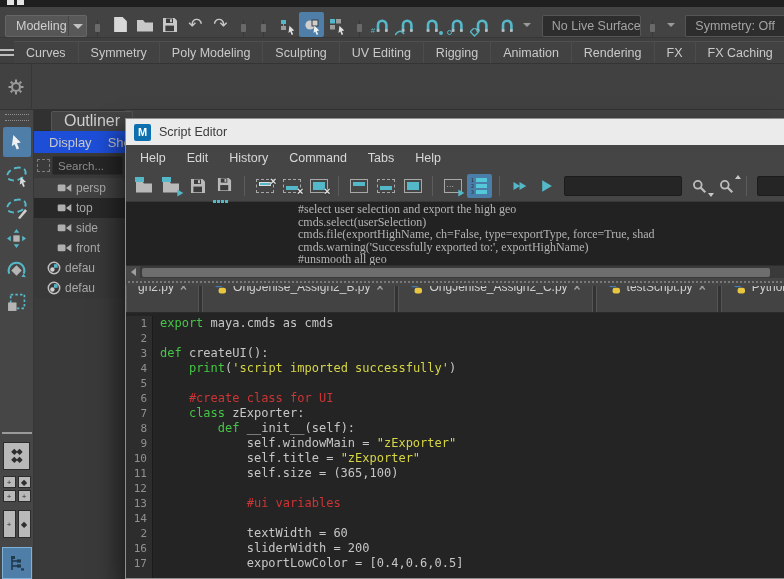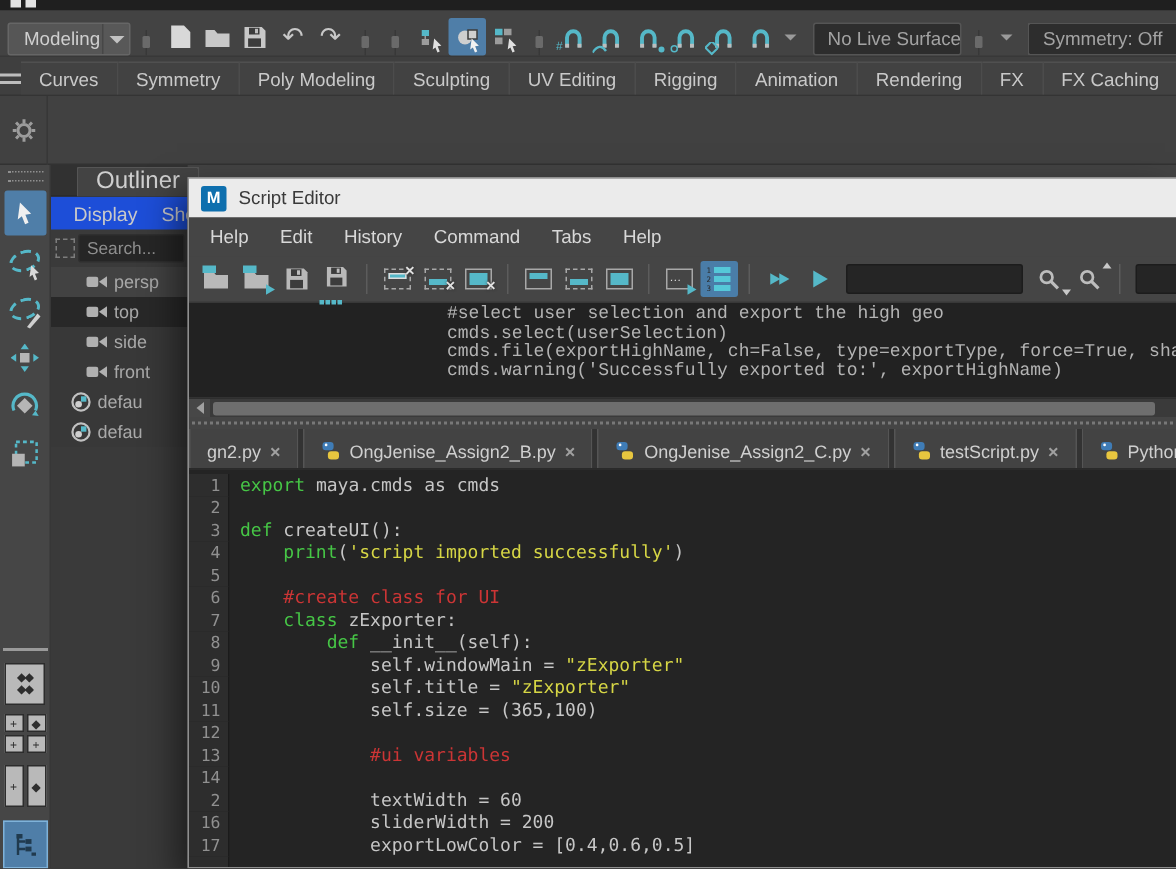--- a/index.html
+++ b/index.html
@@ -77,29 +77,29 @@
 .pane .bt{top:2px}.pane .bb{bottom:2px}
 .xx{position:absolute;right:-4px;bottom:-5px;color:#e2e2e2;font-weight:bold;font-size:11px;text-shadow:0 0 2px #222}
 .xx.top{bottom:auto;top:-5px}
 .dotsrow{position:absolute;left:1px;bottom:-5px;display:flex;gap:1px}
 .dotsrow i{width:3px;height:3px;background:var(--teal)}
 .sesearch{width:118px;height:20px;background:#252525;border:1px solid #1c1c1c;border-radius:2px;margin:0 4px;color:#ccc;font-size:12px;padding:0 4px;font-family:"Liberation Sans",sans-serif;flex:0 0 auto}
 .segoto{width:44px;height:20px;background:#252525;border:1px solid #1c1c1c;border-radius:2px;margin:0 4px;color:#ccc;font-size:12px;padding:0 4px;font-family:"Liberation Sans",sans-serif;flex:0 0 auto}
 .tinytri{position:absolute;right:-2px;bottom:1px;width:0;height:0;border-left:3px solid transparent;border-right:3px solid transparent}
 .tinytri.dn{border-top:4px solid #c8c8c8}
 .tinytri.up{border-bottom:4px solid #c8c8c8;bottom:auto;top:1px}
-.sehist{height:63px;background:#222;font-family:Liberation Mono, monospace;font-size:12px;line-height:12.6px;color:#b4b4b4;padding:1px 0 0 172px;overflow:hidden;white-space:pre;flex:0 0 auto}
+.sehist{height:63px;background:#222;font-family:Liberation Serif, serif;font-size:12px;line-height:12.6px;color:#b4b4b4;padding:1px 0 0 172px;overflow:hidden;white-space:pre;flex:0 0 auto}
 .sehscroll{height:13px;background:#3a3a3a;display:flex;align-items:center;border-top:1px solid #2e2e2e;flex:0 0 auto}
 .harrow{width:14px;height:12px;background:#474747;display:flex;align-items:center;justify-content:center;flex:0 0 auto}
 .tri-l{width:0;height:0;border-top:4px solid transparent;border-bottom:4px solid transparent;border-right:5px solid #a0a0a0}
 .hthumb{height:9px;flex:1;margin:0 14px 0 2px;background:#6e6e6e;border-radius:2px}
 .sesplit{height:8px;background:#454545;display:flex;align-items:center;padding:0 2px;flex:0 0 auto}
 .dotline{width:100%;height:0;border-top:2px dotted #787878}
 .setabbar{height:27px;background:#333;display:flex;align-items:flex-end;gap:3px;border-bottom:1px solid #2a2a2a;flex:0 0 auto;overflow:hidden}
-.etab{height:23px;display:flex;align-items:flex-start;gap:6px;padding:18px 11px;background:#434343;border:1px solid #555;border-bottom:none;border-radius:3px 3px 0 0;font-size:12px;color:#cfcfcf;white-space:nowrap;flex:0 0 auto}
+.etab{height:23px;display:flex;align-items:flex-end;gap:6px;padding:18px 11px;background:#434343;border:1px solid #555;border-bottom:none;border-radius:3px 3px 0 0;font-size:12px;color:#cfcfcf;white-space:nowrap;flex:0 0 auto}
 .etab .x{color:#a0a0a0;font-weight:bold;font-size:12px}
 .seeditor{flex:1;display:flex;flex-direction:column;background:#242424;overflow:hidden;font-family:"DejaVu Sans Mono",monospace;font-size:12px;line-height:15px;padding-top:3px}
 .crow{display:flex;height:15px;flex:0 0 auto}
 .crow.fill{flex:1;height:auto}
 .lno{width:27px;flex:0 0 auto;background:#2d2d2d;border-right:1px solid #1b1b1b;text-align:right;padding-right:5px;color:#909090;font-size:11px}
 .ctext{padding-left:7px;white-space:pre;color:#c6c6c6;overflow:hidden}
 .tok-k{color:var(--kw)}.tok-s{color:var(--str)}.tok-c{color:var(--cmt)}.tok-p{color:#c6c6c6}
 </style>
 </head>
 <body>
@@ -571,21 +571,21 @@
       <span class="sico">
           <svg width="15" height="15">
             <use href="#i-mag"></use>
           </svg>
           <span class="tinytri up"></span>
         </span>
       <span class="sesep"></span>
       <input class="segoto" value="" style="">
 
     </div>
-    <div class="sehist"><div class="hline">#select user selection and export the high geo</div><div class="hline">cmds.select(userSelection)</div><div class="hline">cmds.file(exportHighName, ch=False, type=exportType, force=True, shad</div><div class="hline">cmds.warning('Successfully exported to:', exportHighName)</div></div>
+    <div class="sehist"><div class="hline">#select user selection and export the high geo</div><div class="hline">cmds.select(userSelection)</div><div class="hline">cmds.file(exportHighName, ch=False, type=exportType, force=True, shad</div><div class="hline">cmds.warning('Successfully exported to:', exportHighName)</div><div class="hline">#unsmooth all geo</div></div>
     <div class="sehscroll">
       <span class="harrow">
           <span class="tri-l"></span>
         </span>
       <span class="hthumb"></span>
     </div>
     <div class="sesplit">
         <span class="dotline"></span>
       </div>
     <div class="setabbar">

